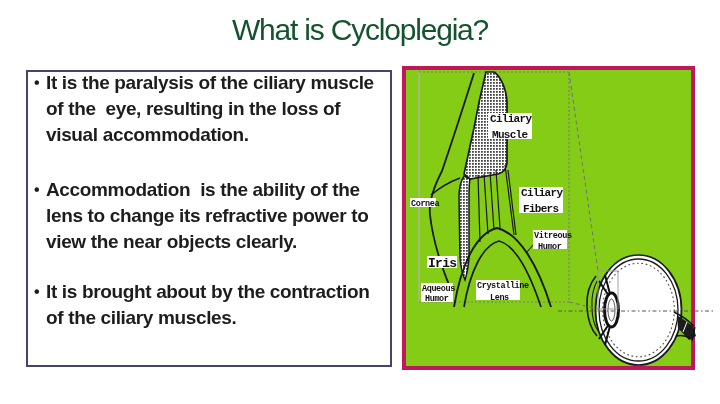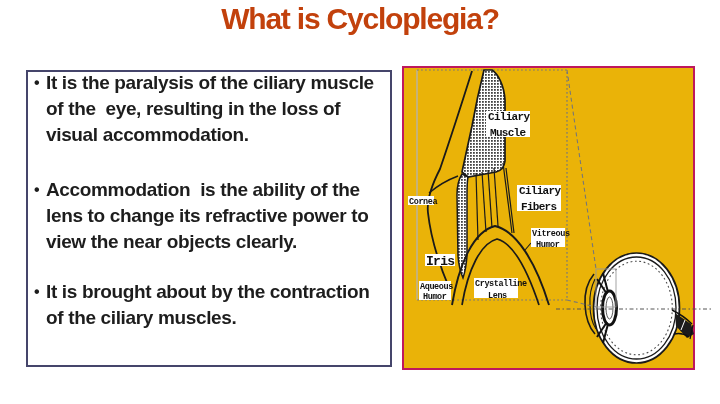--- a/index.html
+++ b/index.html
@@ -1,24 +1,24 @@
 <!DOCTYPE html>
 <html><head>
 <meta charset="utf-8">
 <style>
   html,body{margin:0;padding:0;}
   body{width:720px;height:404px;background:#ffffff;font-family:"Liberation Sans",sans-serif;position:relative;overflow:hidden;}
-  .title{position:absolute;left:0;top:2px;width:720px;text-align:center;font-size:30px;font-weight:bold;color:#c2410c;letter-spacing:-1.2px;}
+  .title{position:absolute;left:0;top:13px;width:720px;text-align:center;font-size:30px;font-weight:normal;color:#14532d;letter-spacing:-1.2px;}
   .lbox{position:absolute;left:26px;top:70px;width:366px;height:297px;border:2px solid #45456b;box-sizing:border-box;background:#fff;}
   .bullets{position:absolute;left:18px;top:-2px;width:345px;color:#1d1d1d;font-weight:bold;font-size:19px;line-height:26px;letter-spacing:-0.35px;}
   .bi{position:relative;}
   .bi .dot{position:absolute;left:-12px;top:0px;font-size:16px;}
   .b2{margin-top:29px;}
   .b3{margin-top:24px;}
-  .rbox{position:absolute;left:402px;top:66px;width:293px;height:304px;border:2px solid #be185d;box-sizing:border-box;background:#eab308;}
+  .rbox{position:absolute;left:402px;top:66px;width:293px;height:304px;border:4px solid #be185d;box-sizing:border-box;background:#84cc16;}
 </style>
 </head>
 <body>
 <div class="title">What is Cycloplegia?</div>
 <div class="lbox">
   <div class="bullets">
     <div class="bi b1"><span class="dot">•</span>It is the paralysis of the ciliary muscle<br>of the&nbsp; eye, resulting in the loss of<br>visual accommodation.</div>
     <div class="bi b2"><span class="dot">•</span>Accommodation&nbsp; is the ability of the<br>lens to change its refractive power to<br>view the near objects clearly.</div>
     <div class="bi b3"><span class="dot">•</span>It is brought about by the contraction<br>of the ciliary muscles.</div>
   </div>

